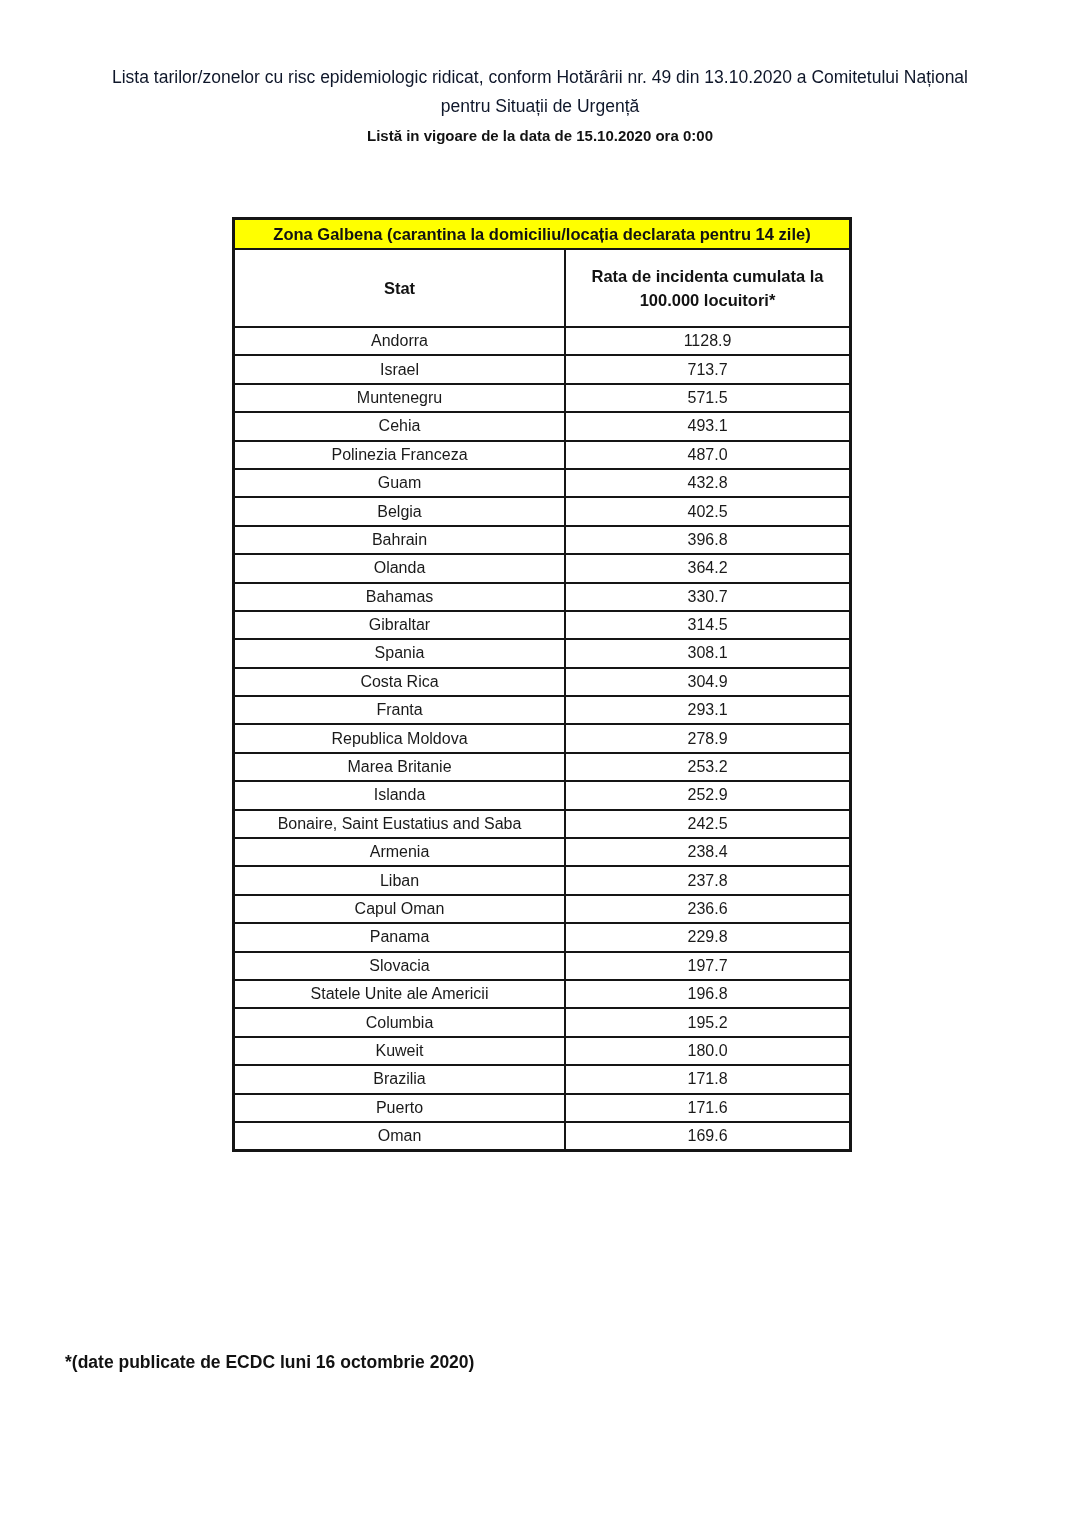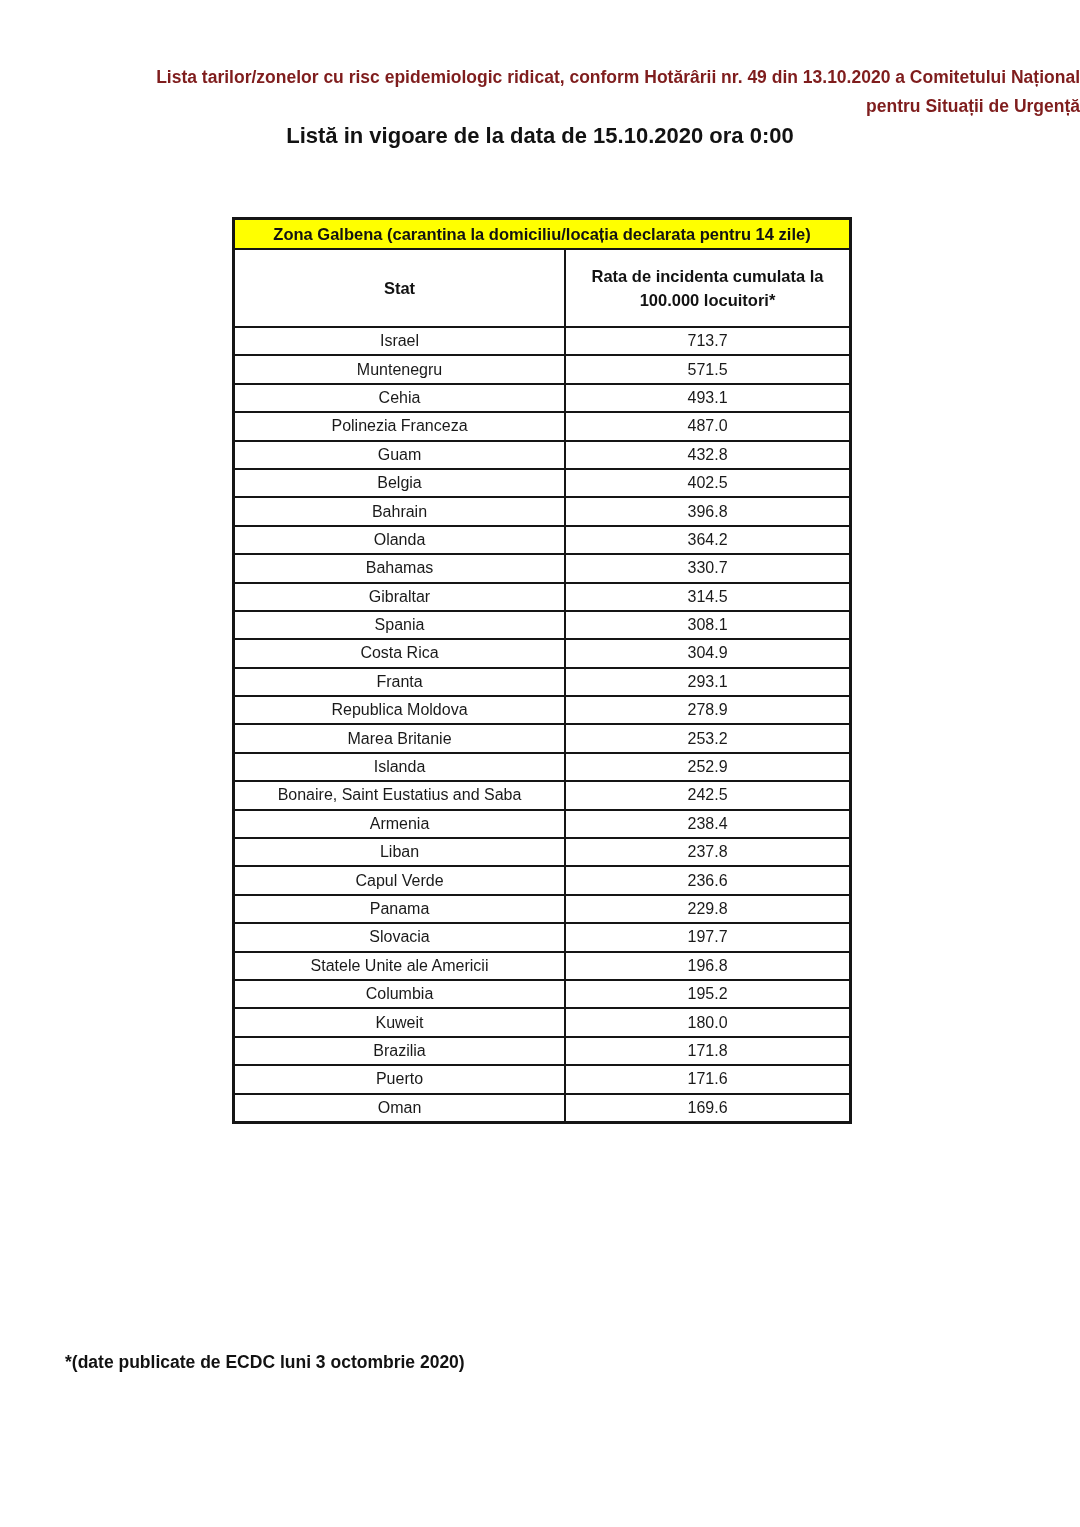--- a/index.html
+++ b/index.html
@@ -13,34 +13,34 @@
     position: relative;
     font-family: "Liberation Sans", sans-serif;
     color: #161616;
     overflow: hidden;
   }
   .doc-title {
     position: absolute;
     top: 63px;
     left: 0;
     width: 100%;
-    text-align: right;
-    font-weight: bold;
+    text-align: center;
+    font-weight: normal;
     font-size: 17.5px;
     line-height: 29px;
-    color: #7f1d1d;
+    color: #0f172a;
   }
   .doc-subtitle {
     position: absolute;
     top: 121px;
     left: 0;
     width: 100%;
     text-align: center;
     font-weight: bold;
-    font-size: 22px;
+    font-size: 15px;
     line-height: 29px;
     color: #121212;
   }
   table.risk-table {
     position: absolute;
     top: 217px;
     left: 232px;
     width: 620px;
     border-collapse: collapse;
     table-layout: fixed;
@@ -104,20 +104,24 @@
     <tr>
       <th colspan="2" class="zone-header-cell" style="background: rgb(255, 255, 0);">Zona Galbena (carantina la domiciliu/locația declarata pentru 14 zile)</th>
     </tr>
     <tr>
       <th class="col-header-cell">Stat</th>
       <th class="col-header-cell">Rata de incidenta cumulata la 100.000 locuitori*</th>
     </tr>
   </thead>
   <tbody>
       <tr>
+    <td class="data-cell">Andorra</td>
+    <td class="data-cell">1128.9</td>
+  </tr>
+      <tr>
     <td class="data-cell">Israel</td>
     <td class="data-cell">713.7</td>
   </tr>
       <tr>
     <td class="data-cell">Muntenegru</td>
     <td class="data-cell">571.5</td>
   </tr>
       <tr>
     <td class="data-cell">Cehia</td>
     <td class="data-cell">493.1</td>
@@ -180,21 +184,21 @@
   </tr>
       <tr>
     <td class="data-cell">Armenia</td>
     <td class="data-cell">238.4</td>
   </tr>
       <tr>
     <td class="data-cell">Liban</td>
     <td class="data-cell">237.8</td>
   </tr>
       <tr>
-    <td class="data-cell">Capul Verde</td>
+    <td class="data-cell">Capul Oman</td>
     <td class="data-cell">236.6</td>
   </tr>
       <tr>
     <td class="data-cell">Panama</td>
     <td class="data-cell">229.8</td>
   </tr>
       <tr>
     <td class="data-cell">Slovacia</td>
     <td class="data-cell">197.7</td>
   </tr>
@@ -218,13 +222,13 @@
     <td class="data-cell">Puerto</td>
     <td class="data-cell">171.6</td>
   </tr>
       <tr>
     <td class="data-cell">Oman</td>
     <td class="data-cell">169.6</td>
   </tr>
     </tbody>
 </table>
 
-<div class="footnote">*(date publicate de ECDC luni 3 octombrie 2020)</div>
+<div class="footnote">*(date publicate de ECDC luni 16 octombrie 2020)</div>
 
 </body></html>

